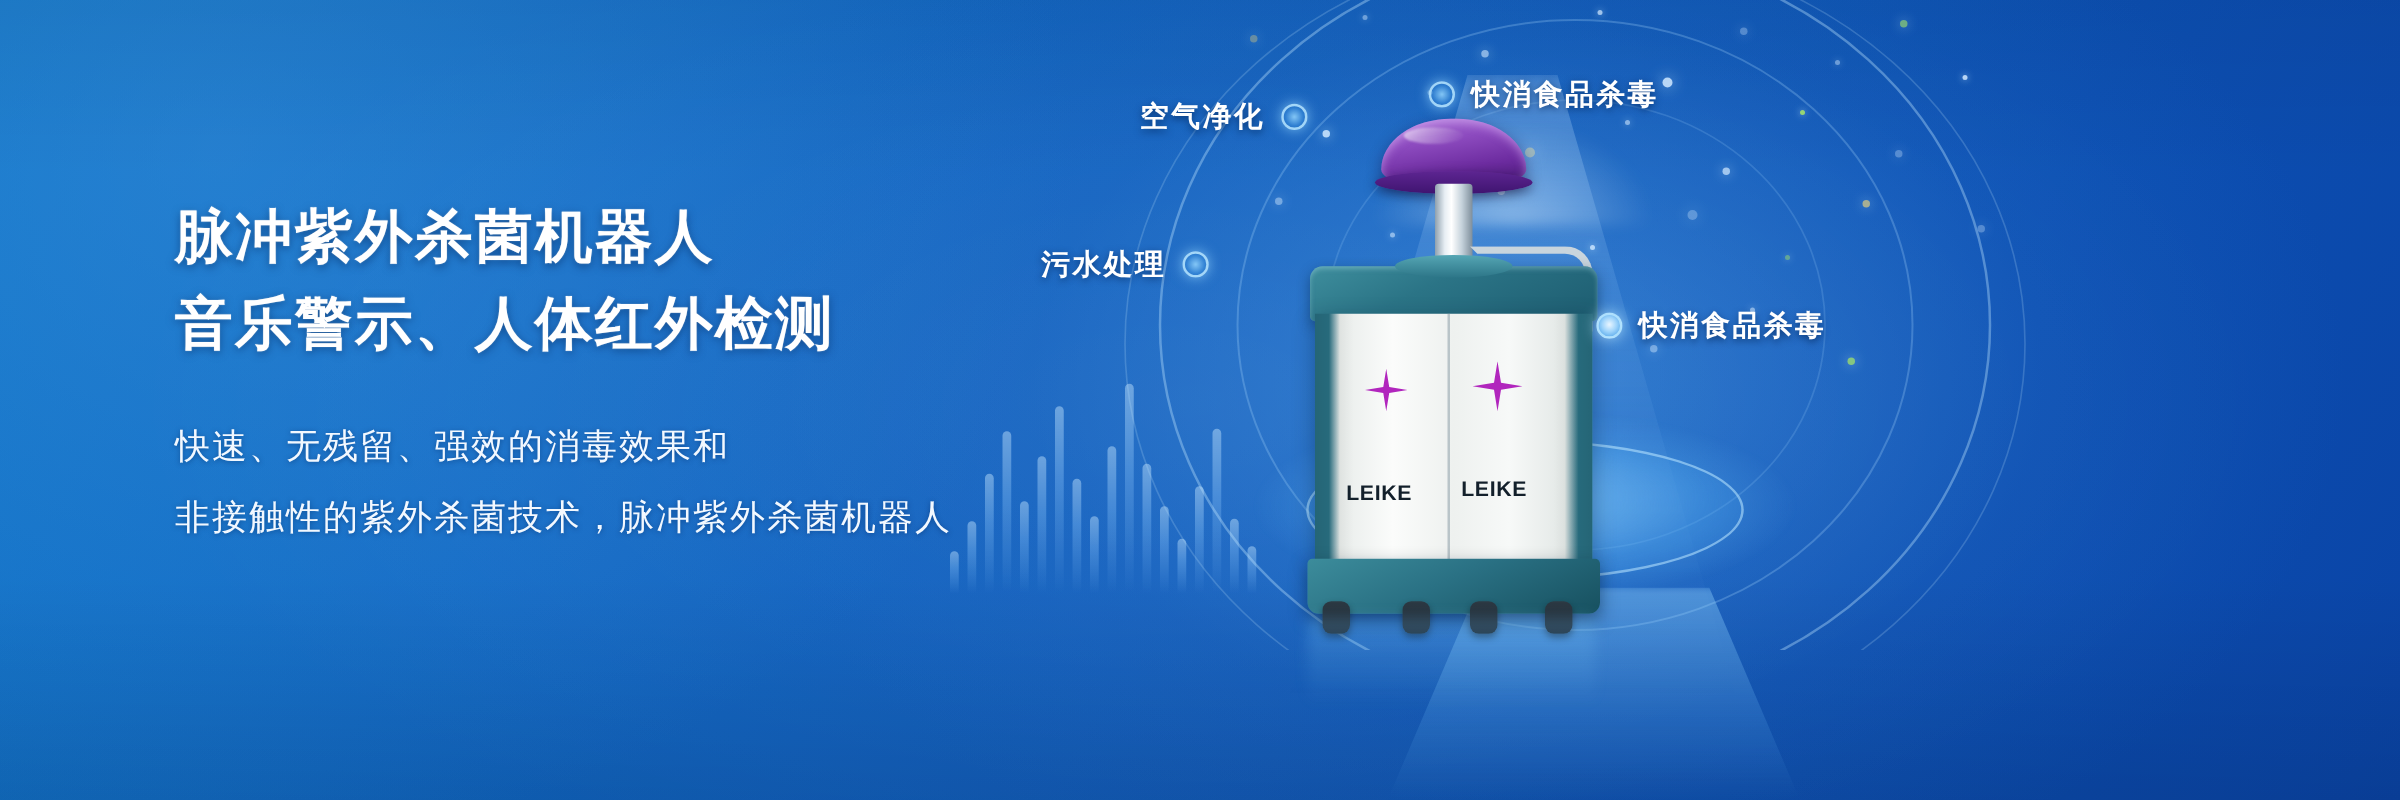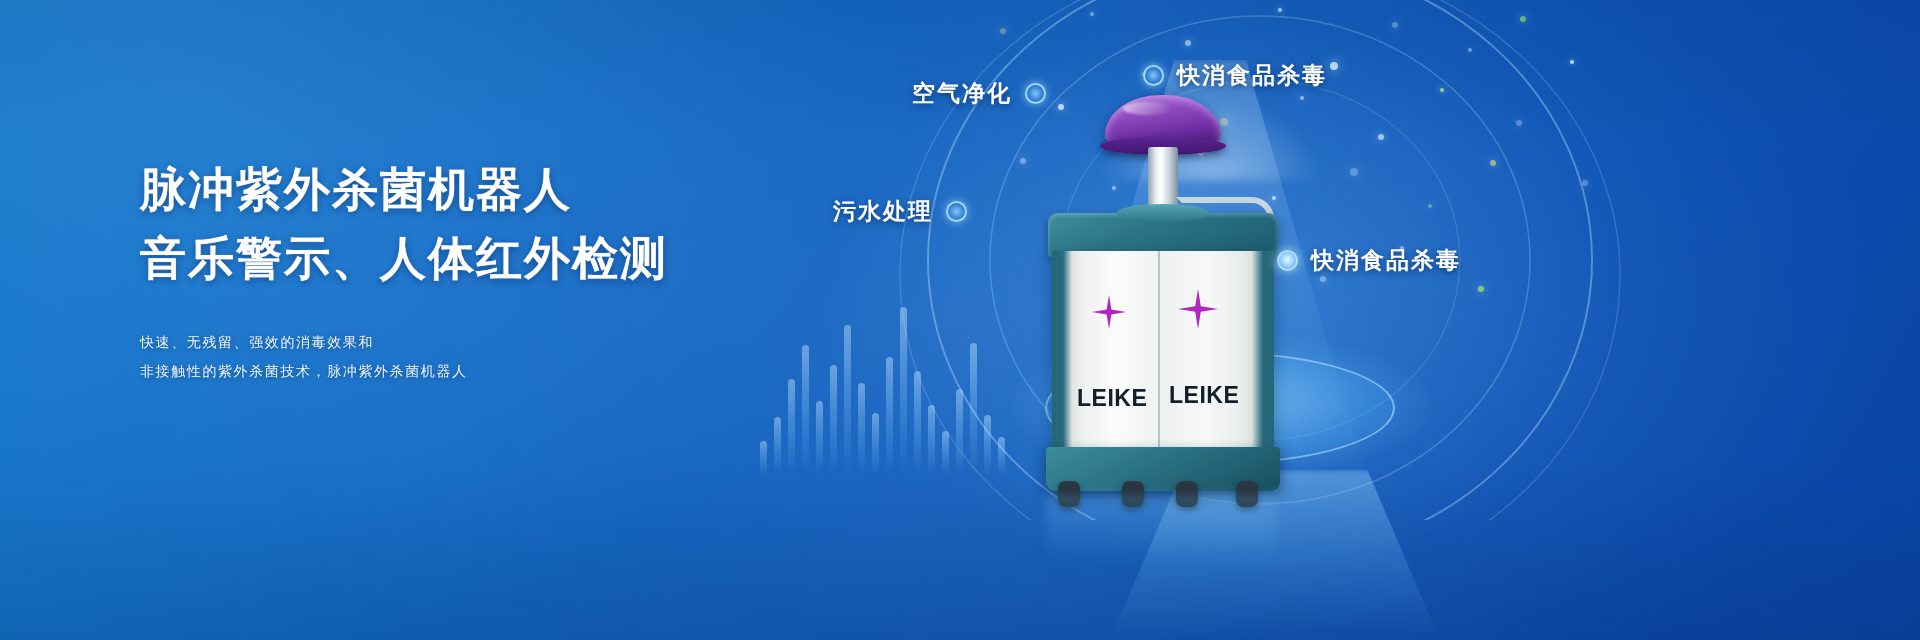--- a/index.html
+++ b/index.html
@@ -96,21 +96,21 @@
     line-height:1.50;
     color:#ffffff;
     letter-spacing:2px;
     text-shadow:0 2px 7px rgba(4,40,95,.55), 0 0 1px rgba(255,255,255,.7);
     white-space:nowrap;
   }
 
   .subcopy { margin-top:36px; }
   .subcopy p {
     font-family:"Liberation Serif", serif;
-    font-size:14px;
+    font-size:28px;
     line-height:2.05;
     color:#f2f8ff;
     letter-spacing:1.6px;
     text-shadow:0 1px 4px rgba(4,40,95,.5);
     white-space:nowrap;
   }
 
   
   .hotspot {
     position:absolute;
@@ -212,21 +212,21 @@
     position:absolute; width:34px; height:34px;
     background:#b126bd;
     clip-path:polygon(50% 0%, 57% 43%, 100% 50%, 57% 57%, 50% 100%, 43% 57%, 0% 50%, 43% 43%);
   }
   .spark.a { left:62px; top:200px; }
   .spark.b { left:148px; top:194px; width:40px; height:40px; }
 
   .leike {
     position:absolute;
     font-family:"Liberation Sans", sans-serif;
-    font-weight:bold; font-size:23px; letter-spacing:.5px;
+    font-weight:bold; font-size:17px; letter-spacing:.5px;
     color:#13202b;
     text-align:center;
   }
   .leike.a { left:47px; top:290px; }
   .leike.b { left:139px; top:287px; }
 
   .base {
     position:absolute; left:16px; top:352px; width:234px; height:44px;
     border-radius:4px 4px 9px 9px;
     background:linear-gradient(155deg, #3c8c9b 0%, #2a7184 45%, #17505f 100%);

